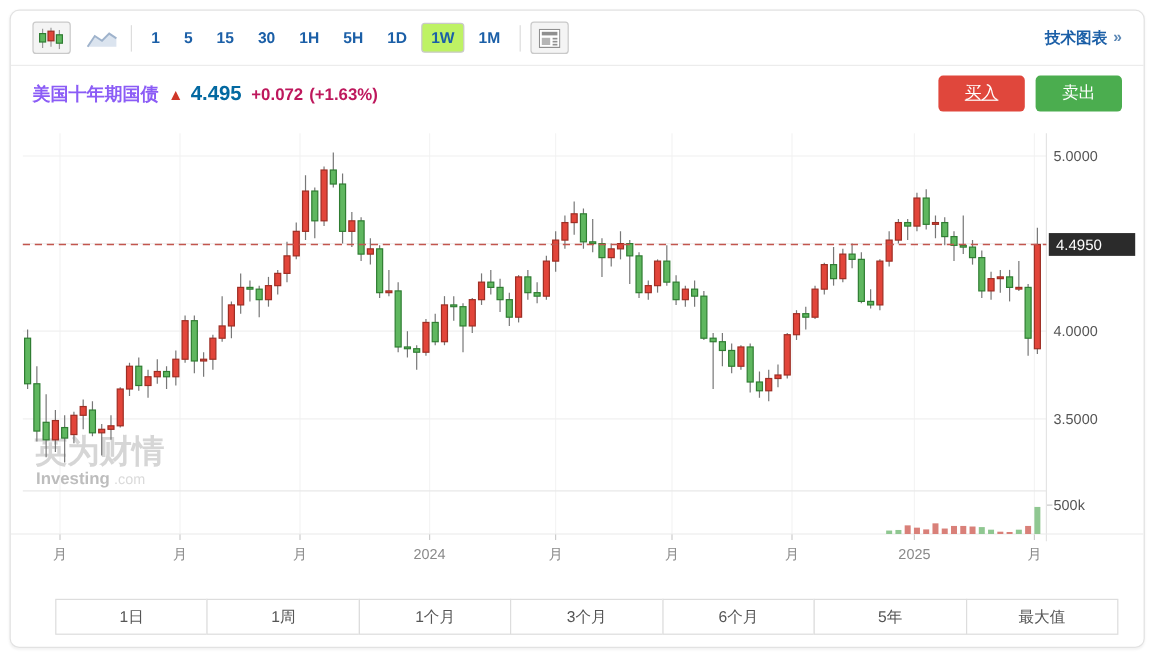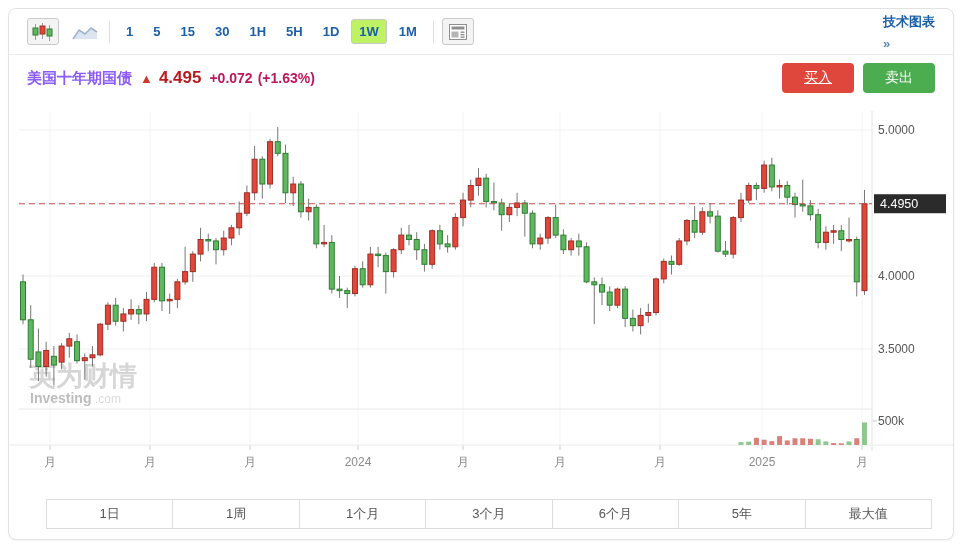--- a/index.html
+++ b/index.html
@@ -10,27 +10,27 @@
   .toolbar { height:46px; display:flex; align-items:center; padding:0 18px; border-bottom:1px solid #ececec; }
   .tb-left { display:flex; align-items:center; gap:10px; }
   .icon-btn { display:flex; align-items:center; justify-content:center; width:32px; height:27px;
               border:1px solid transparent; border-radius:3px; cursor:pointer; }
   .icon-btn.selected { border-color:#c9c9c9; background:#f4f4f4; }
   .tb-divider { width:1px; height:22px; background:#ddd; margin:0 8px; }
   .tf-group { display:flex; align-items:center; gap:4px; }
   .tf-btn { color:#1b5fa7; font-weight:bold; font-size:13px; padding:4px 7px; border:1px solid transparent;
             border-radius:3px; cursor:pointer; }
   .tf-btn.selected { border-color:#c9c9c9; background:#bef264; }
-  .tb-right { margin-left:auto; color:#1b5fa7; font-weight:bold; font-size:13px; cursor:pointer; display:flex; gap:5px; align-items:flex-start;flex-direction:column;}
+  .tb-right { margin-left:auto; color:#1b5fa7; font-weight:bold; font-size:13px; cursor:pointer; display:flex; gap:5px; align-items:flex-start;}
   .tb-right .chev { color:#5b87b5; font-weight:bold; }
   
   .head { height:46px; display:flex; align-items:center; padding:0 18px; }
   .inst-title { font-size:15px; color:#8b5cf6; font-weight:bold; }
   .up-arrow { color:#cf3728; font-size:13px; margin:0 6px 0 8px; }
-  .price { font-size:17px; font-weight:bold; color:#b91c1c; margin-right:8px;text-align:center; }
+  .price { font-size:17px; font-weight:bold; color:#0369a1; margin-right:8px;text-align:center; }
   .chg { font-size:14px; font-weight:bold; color:#be185d; }
   .head-buttons { margin-left:auto; display:flex; gap:9px; }
   .trade-btn { width:72px; height:30px; border:none; border-radius:4px; color:#fff; font-size:14px;
                font-family:"Liberation Sans",sans-serif; cursor:pointer; }
   .buy  { background:#e0473c;text-decoration:underline; }
   .sell { background:#4bad4f; }
   
   .chart-wrap { position:relative; width:944px; height:372px; }
   svg text { font-family:"Liberation Sans", sans-serif; }
   

